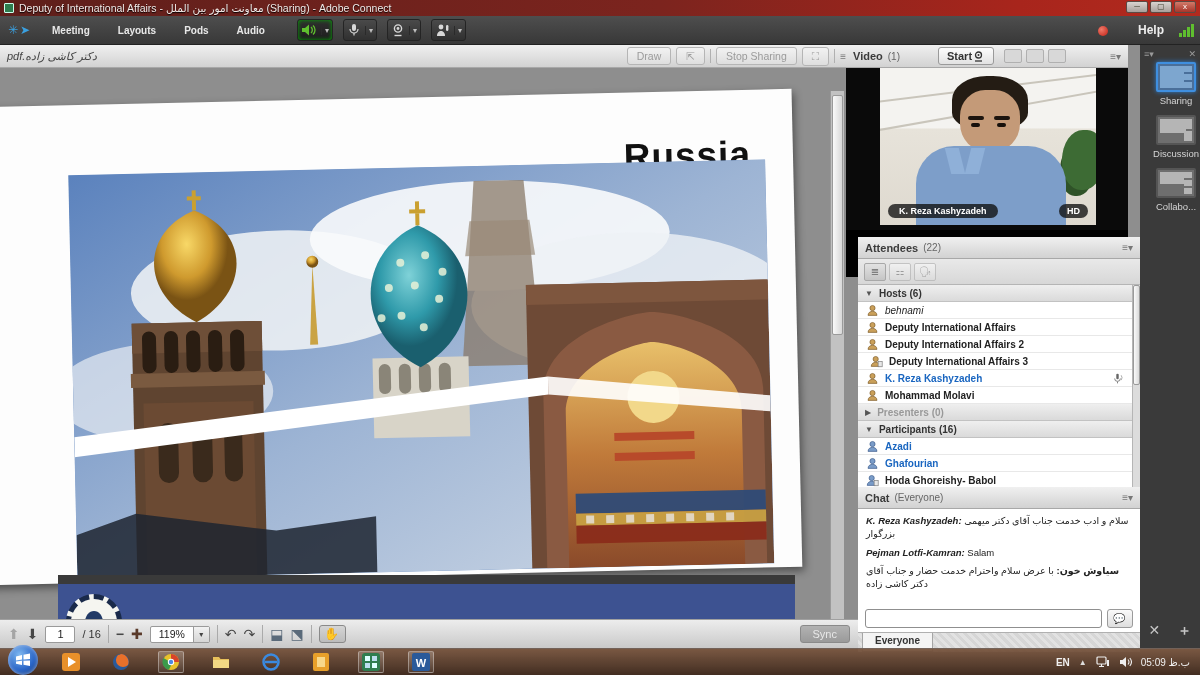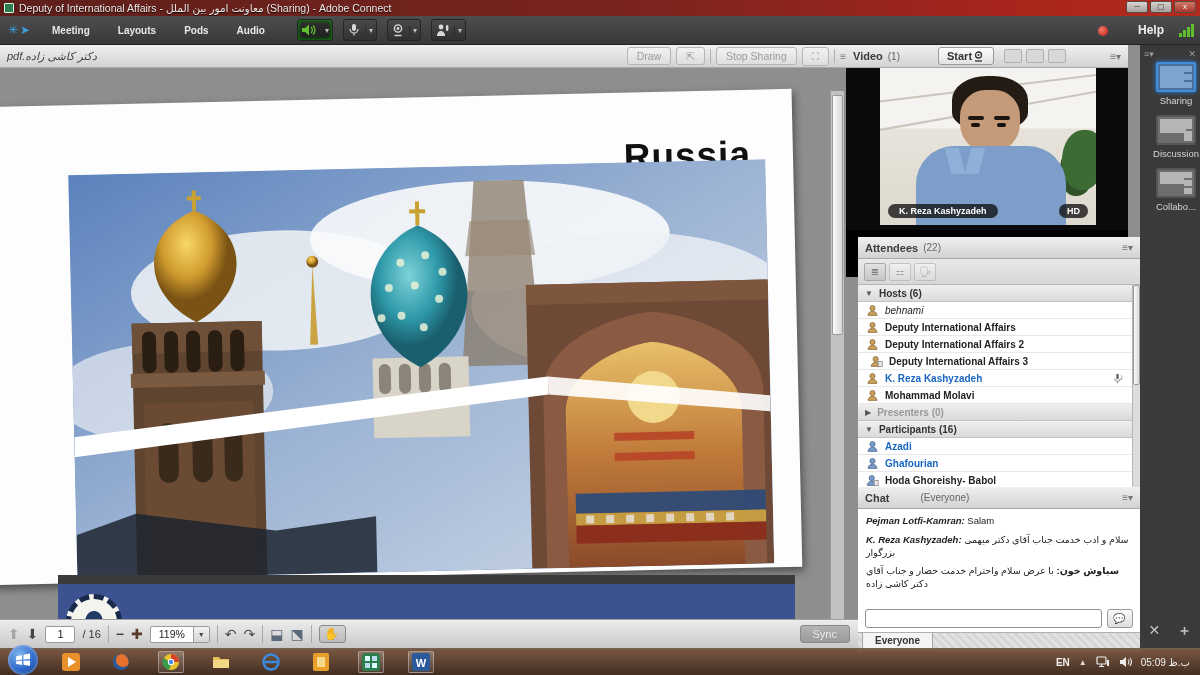--- a/index.html
+++ b/index.html
@@ -135,21 +135,21 @@
     display:flex; align-items:center; gap:6px; padding:0 8px; font-size:10px; color:#222; }
   .att-row .nm.italic { font-style:italic; }
   .att-row .nm.blue { color:#1a66c0; font-weight:bold; }
   .att-row .mic { margin-left:auto; }
   .att-scroll { position:absolute; right:0; top:48px; width:8px; height:202px; background:#dcdcdc; border-left:1px solid #b5b5b5; }
   .att-scroll .thumb { position:absolute; left:0; top:0; width:7px; height:100px;
     background:linear-gradient(90deg,#fafafa,#dadada); border:1px solid #9a9a9a; border-radius:2px; }
 
   
   .chat-pod { left:858px; top:487px; width:282px; height:165px; background:#fff; }
-  .chat-hdr { height:22px;gap:26px; }
+  .chat-hdr { height:22px; }
   .chat-body { position:absolute; left:0; top:22px; width:282px; height:95px; background:#fff;
     padding:6px 8px; overflow:hidden; }
   .chat-msg { font-size:9.5px; color:#222; margin-bottom:6px; line-height:1.35; }
   .chat-msg .author { font-weight:bold; font-style:italic; }
   .chat-msg.rtl { direction:rtl; text-align:left; }
   .chat-input-row { position:absolute; left:0; top:117px; width:282px; height:28px;
     display:flex; align-items:center; gap:5px; padding:0 7px; background:#fff; }
   .chat-input { flex:1; height:19px; border:1px solid #8f8f8f; border-radius:3px; font-size:10px; padding:0 5px; }
   .send-btn { width:26px; height:19px; border:1px solid #9a9a9a; border-radius:3px;
     background:linear-gradient(#fafafa,#dedede); color:#777; font-size:10px; text-align:center; line-height:17px; }
@@ -569,26 +569,26 @@
   </div>
 
   <div class="chat-pod abs">
     <div class="pod-header chat-hdr">
       <span class="pod-title">Chat</span>
       <span class="pod-count">(Everyone)</span>
       <div class="pod-menu">≡▾</div>
     </div>
     <div class="chat-body">
       <div class="chat-msg">
+        <span class="author">K. Reza Kashyzadeh:</span>
+        <span dir="rtl">سلام و ادب خدمت جناب آقای دکتر میهمی بزرگوار</span>
+      </div>
+      <div class="chat-msg">
         <span class="author">Pejman Lotfi-Kamran:</span>
         <span>Salam</span>
-      </div>
-      <div class="chat-msg">
-        <span class="author">K. Reza Kashyzadeh:</span>
-        <span dir="rtl">سلام و ادب خدمت جناب آقای دکتر میهمی بزرگوار</span>
       </div>
       <div class="chat-msg rtl">
         <span class="author" style="font-style:normal">سياوش خون:</span>
         <span>با عرض سلام واحترام خدمت حضار و جناب آقای دکتر کاشی زاده</span>
       </div>
     </div>
     <div class="chat-input-row">
       <input class="chat-input" value="" style="">
       <div class="send-btn">💬</div>
     </div>

